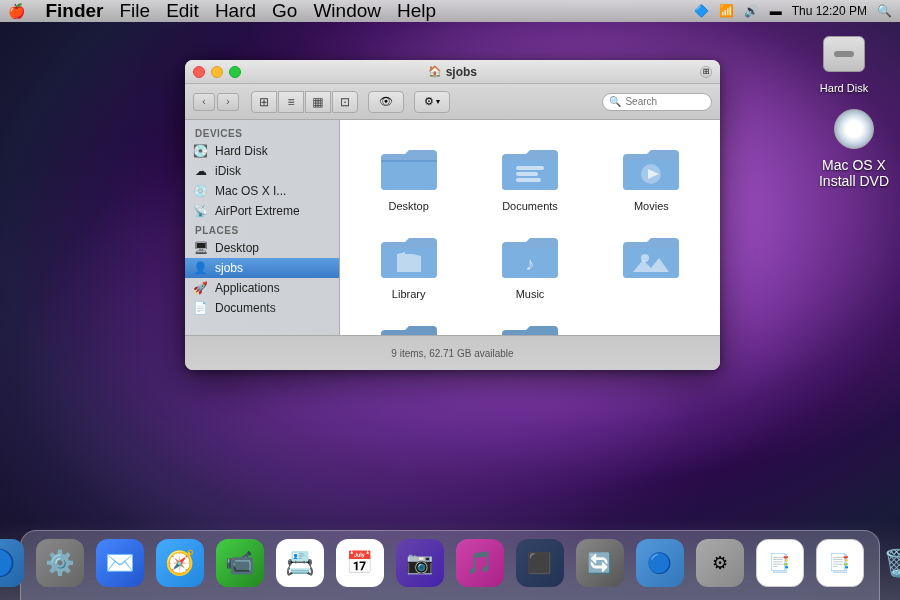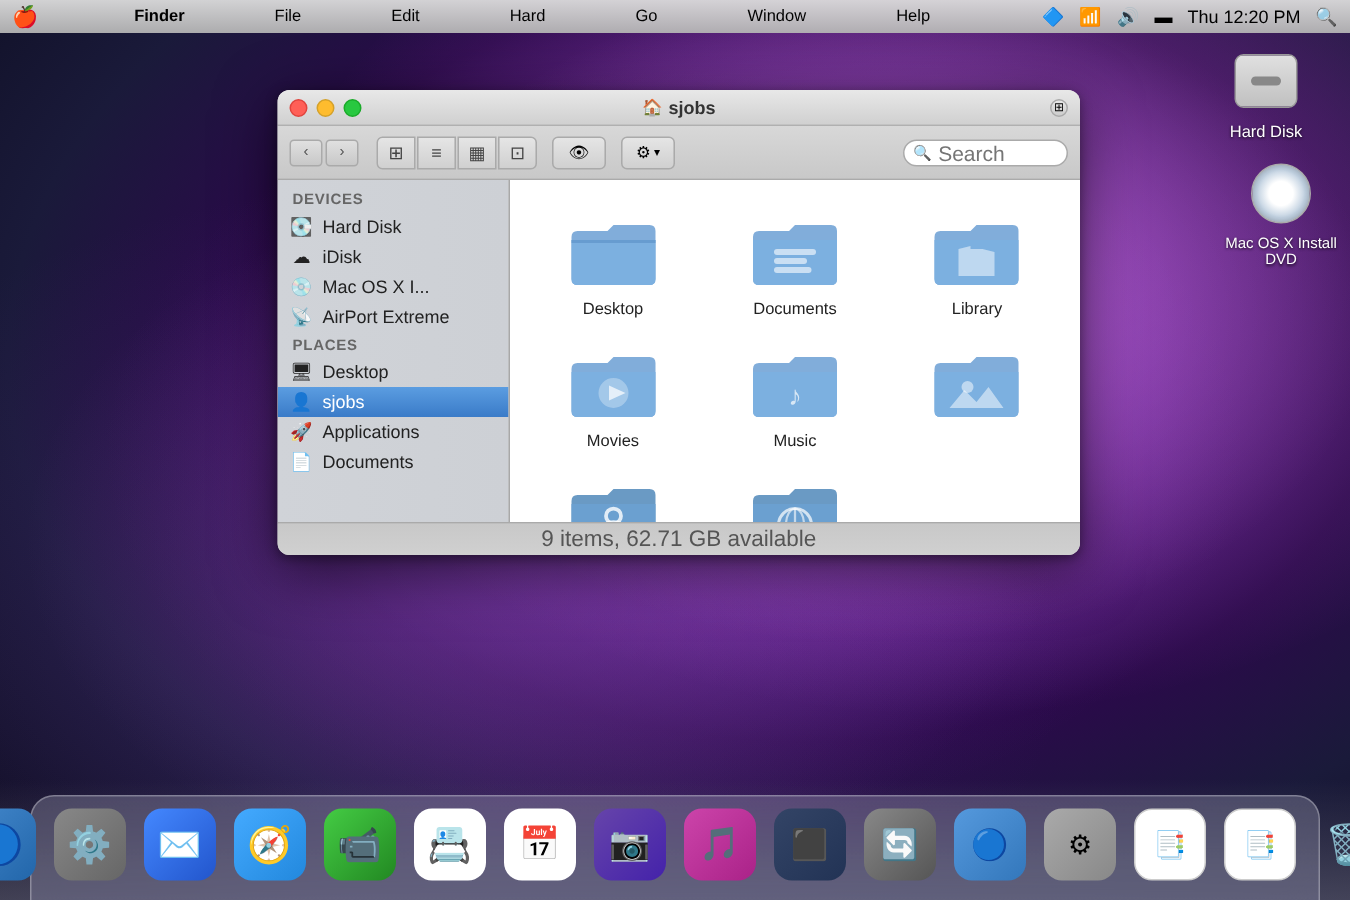--- a/index.html
+++ b/index.html
@@ -52,24 +52,23 @@
     .menubar-left {
       display: flex;
       align-items: center;
       gap: 16px;
     }
     .apple-logo {
       font-size: 14px;
       margin-right: 4px;
     }
     .menubar-item {
-      font-size: 11px;
+      font-size: 19px;
       font-weight: 400;
       cursor: default;
-      margin-left: 44px;
     }
     .menubar-item.bold { font-weight: 600; }
     .menubar-right {
       margin-left: auto;
       display: flex;
       align-items: center;
       gap: 10px;
       font-size: 12px;
     }
 
@@ -298,21 +297,21 @@
       border: 1px solid #aaa;
       border-radius: 9px;
       display: flex;
       align-items: center;
       padding: 0 6px;
       gap: 4px;
     }
     .search-box input {
       border: none;
       outline: none;
-      font-size: 14px;
+      font-size: 10px;
       width: 100%;
       background: transparent;
     }
 
     
     .window-body {
       display: flex;
       flex: 1;
       overflow: hidden;
     }
@@ -385,27 +384,27 @@
       font-size: 11px;
       color: #222;
       text-align: center;
     }
 
     
     .folder-svg { width: 64px; height: 56px; }
 
     
     .status-bar {
-      height: 22px;
+      height: 35px;
       background: linear-gradient(to bottom, #c8c8c8, #d0d0d0);
       border-top: 1px solid #aaa;
       display: flex;
       align-items: center;
       justify-content: center;
-      font-size: 15px;
+      font-size: 10px;
       color: #555;
     }
   </style>
 </head>
 <body>
 
 <div class="desktop"></div>
 
 <div class="menubar">
   <div class="menubar-left">
@@ -432,21 +431,21 @@
   <div class="icon-img">
     <div class="hdd-icon-shape"></div>
   </div>
   <span class="icon-label">Hard Disk</span>
 </div>
 
 <div class="desktop-icon" style="position:absolute; top:105px; right:6px;">
   <div class="icon-img">
     <div class="dvd-icon-shape"></div>
   </div>
-  <span class="icon-label" style="font-size:10px;">Mac OS X Install DVD</span>
+  <span class="icon-label" style="font-size:14px;">Mac OS X Install DVD</span>
 </div>
 
 <div class="finder-window">
 
   <div class="title-bar">
     <div class="traffic-lights">
       <div class="tl tl-close"></div>
       <div class="tl tl-min"></div>
       <div class="tl tl-max"></div>
     </div>
@@ -546,33 +545,33 @@
             <rect x="18" y="38" width="25" height="4" rx="2" fill="white" opacity="0.6"></rect>
           </svg>
           <span class="folder-label">Documents</span>
         </div>
 
 
         <div class="folder-item">
           <svg class="folder-svg" viewBox="0 0 64 56">
             <path d="M4,18 Q4,14 8,14 L28,14 L32,10 L56,10 Q60,10 60,14 L60,46 Q60,50 56,50 L8,50 Q4,50 4,46 Z" fill="#6b9fd4" opacity="0.85"></path>
             <path d="M4,20 L60,20 L60,46 Q60,50 56,50 L8,50 Q4,50 4,46 Z" fill="#7cb0e0"></path>
-            <path d="M20,44 L20,26 L28,24 L28,44 Z M28,44 L28,26 L36,26 L36,44 Z M36,44 L36,26 L44,28 L44,44 Z" fill="white" opacity="0.5"></path>
-          </svg>
-          <span class="folder-label">Library</span>
+            <circle cx="32" cy="34" r="10" fill="white" opacity="0.3"></circle>
+            <polygon points="29,29 29,39 40,34" fill="white" opacity="0.7"></polygon>
+          </svg>
+          <span class="folder-label">Movies</span>
         </div>
 
         <div class="folder-item">
           <svg class="folder-svg" viewBox="0 0 64 56">
             <path d="M4,18 Q4,14 8,14 L28,14 L32,10 L56,10 Q60,10 60,14 L60,46 Q60,50 56,50 L8,50 Q4,50 4,46 Z" fill="#6b9fd4" opacity="0.85"></path>
             <path d="M4,20 L60,20 L60,46 Q60,50 56,50 L8,50 Q4,50 4,46 Z" fill="#7cb0e0"></path>
-            <circle cx="32" cy="34" r="10" fill="white" opacity="0.3"></circle>
-            <polygon points="29,29 29,39 40,34" fill="white" opacity="0.7"></polygon>
-          </svg>
-          <span class="folder-label">Movies</span>
+            <path d="M20,44 L20,26 L28,24 L28,44 Z M28,44 L28,26 L36,26 L36,44 Z M36,44 L36,26 L44,28 L44,44 Z" fill="white" opacity="0.5"></path>
+          </svg>
+          <span class="folder-label">Library</span>
         </div>
 
         <div class="folder-item">
           <svg class="folder-svg" viewBox="0 0 64 56">
             <path d="M4,18 Q4,14 8,14 L28,14 L32,10 L56,10 Q60,10 60,14 L60,46 Q60,50 56,50 L8,50 Q4,50 4,46 Z" fill="#6b9fd4" opacity="0.85"></path>
             <path d="M4,20 L60,20 L60,46 Q60,50 56,50 L8,50 Q4,50 4,46 Z" fill="#7cb0e0"></path>
             <text x="32" y="42" text-anchor="middle" font-size="18" fill="white" opacity="0.7">♪</text>
           </svg>
           <span class="folder-label">Music</span>
         </div>

